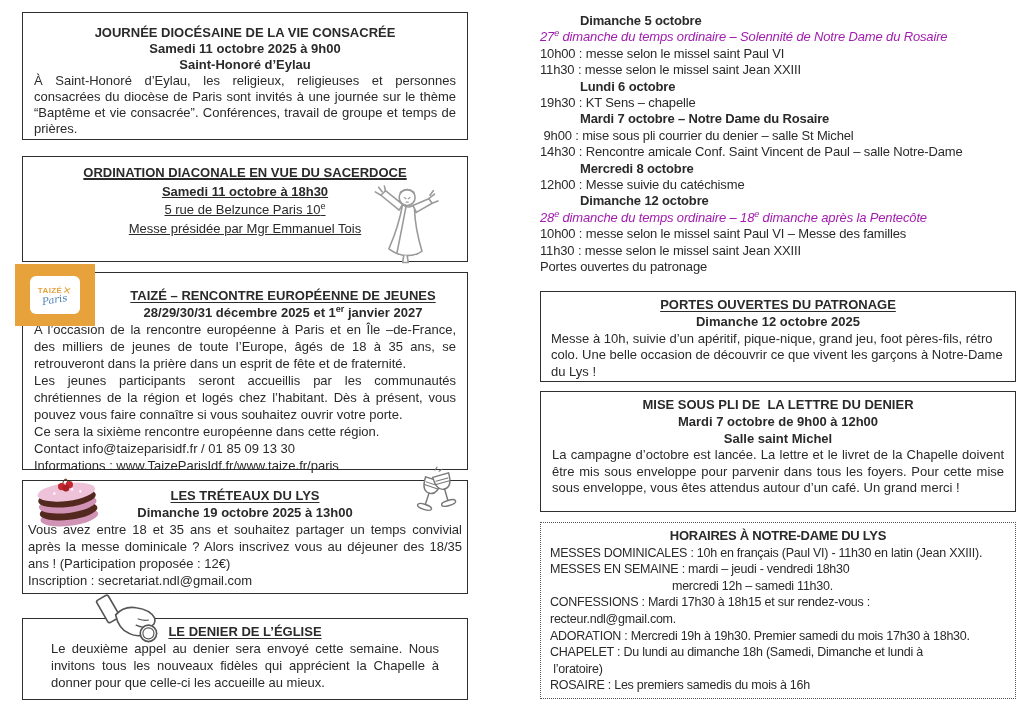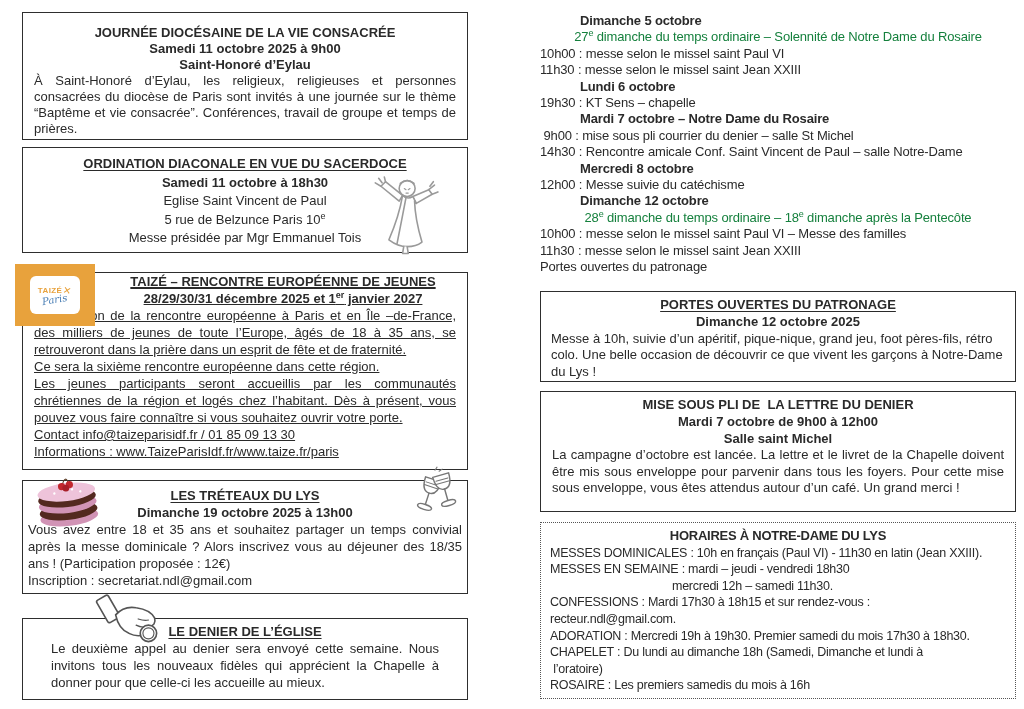--- a/index.html
+++ b/index.html
@@ -18,21 +18,21 @@
   .pre{white-space:pre-wrap;}
   
   .l-line{font-size:13px;line-height:16px;}
   .l-line17{font-size:13px;line-height:17px;}
   .l-line18{font-size:13px;line-height:18.5px;}
   .just{text-align:justify;}
   sup{font-size:9px;line-height:0;}
   
   .sch{font-size:13px;line-height:16.4px;letter-spacing:-0.15px;white-space:pre-wrap;}
   .sch-b{font-weight:bold;padding-left:40px;}
-  .sch-i{color:#15803d;text-align:center;}
+  .sch-i{font-style:italic;color:#a21caf;}
   
   .r-line{font-size:13px;line-height:16.8px;}
   .hor-line{font-size:12.5px;line-height:16.6px;letter-spacing:-0.25px;white-space:pre-wrap;}
   .indent{padding-left:122px;}
   
   .taize-logo{position:absolute;left:-8px;top:-9px;width:80px;height:62px;
     display:flex;align-items:center;justify-content:center;}
   .taize-inner{width:50px;height:38px;background:#fff;border-radius:6px;
     display:flex;flex-direction:column;align-items:center;justify-content:center;}
   .taize-word{font-weight:bold;font-size:8px;letter-spacing:.4px;display:flex;align-items:center;gap:1px;}
@@ -48,57 +48,56 @@
 </head>
 <body>
 
 <div class="box lcol" style="top:12px;height:128px;padding:12px 11px 0;">
   <div class="l-line center b">JOURNÉE DIOCÉSAINE DE LA VIE CONSACRÉE</div>
   <div class="l-line center b">Samedi 11 octobre 2025 à 9h00</div>
   <div class="l-line center b">Saint-Honoré d’Eylau</div>
   <div class="l-line just">À Saint-Honoré d’Eylau, les religieux, religieuses et personnes consacrées du diocèse de Paris sont invités à une journée sur le thème “Baptême et vie consacrée”. Conférences, travail de groupe et temps de prières.</div>
 </div>
 
-<div class="box lcol" style="top:147px;height:106px;padding:7px 11px 12px;">
+<div class="box lcol" style="top:156px;height:106px;padding:7px 11px 12px;text-decoration:underline;">
   <div class="l-line18 center b u">ORDINATION DIACONALE EN VUE DU SACERDOCE</div>
   <div class="l-line18 center b">Samedi 11 octobre à 18h30</div>
-  <div class="l-line18 center">Eglise Saint Vincent de Paul</div>
   <div class="l-line18 center"><span>5 rue de Belzunce Paris 10</span><sup>e</sup></div>
   <div class="l-line18 center">Messe présidée par Mgr Emmanuel Tois</div>
   <svg class="priest-icon" viewBox="0 0 64 72">
     <g fill="#ffffff" stroke="#9a9a9a" stroke-width="1.4" stroke-linecap="round" stroke-linejoin="round">
       <path d="M26 22 L10 9 L14 5 L29 17 Z"></path>
       <path d="M10 9 L5 6 M11 6 L8 2 M14 5 L13 1" fill="none"></path>
       <path d="M38 18 L52 12 L55 16 L41 24 Z"></path>
       <path d="M52 12 L57 8 M55 16 L60 14 M53 9 l3 -4" fill="none"></path>
       <circle cx="33" cy="11" r="7"></circle>
       <path d="M27 6.5 q6 -5 12 0" fill="none"></path>
       <path d="M30.5 11 l1.5 1 M35.5 11 l-1.5 1 M32 15 h2" fill="none" stroke-width="1"></path>
       <path d="M29 17 Q26 35 17 56 Q25 62 33 62 Q41 62 46 58 Q40 38 39.5 22 L41 24 38 18 Q33 21 29 17 Z"></path>
       <path d="M32 19 Q28 40 24 60" fill="none"></path>
       <path d="M30 62 l-1 6 h5 l-1 -6"></path>
     </g>
   </svg>
 </div>
 
-<div class="box lcol" style="top:272px;height:198px;padding:0 11px 0;text-decoration:underline;">
+<div class="box lcol" style="top:272px;height:198px;padding:14px 11px 0;">
   <div class="taize-logo" style="background:#E8A23C;">
     <div class="taize-inner">
       <div class="taize-word" style="color:#E8A23C;">
           <span>TAIZÉ</span>
           <span class="taize-x">✕</span>
         </div>
       <div class="taize-paris" style="color:#4a7fb5;">Paris</div>
     </div>
   </div>
   <div class="l-line17 center b u ttl-offset">TAIZÉ – RENCONTRE EUROPÉENNE DE JEUNES</div>
   <div class="l-line17 center b ttl-offset"><span>28/29/30/31 décembre 2025 et 1</span><sup>er</sup><span> janvier 2027</span></div>
   <div class="l-line17 just">A l’occasion de la rencontre européenne à Paris et en Île –de-France, des milliers de jeunes de toute l’Europe, âgés de 18 à 35 ans, se retrouveront dans la prière dans un esprit de fête et de fraternité.</div>
+  <div class="l-line17 just">Les jeunes participants seront accueillis par les communautés chrétiennes de la région et logés chez l’habitant. Dès à présent, vous pouvez vous faire connaître si vous souhaitez ouvrir votre porte.</div>
   <div class="l-line17">Ce sera la sixième rencontre européenne dans cette région.</div>
-  <div class="l-line17 just">Les jeunes participants seront accueillis par les communautés chrétiennes de la région et logés chez l’habitant. Dès à présent, vous pouvez vous faire connaître si vous souhaitez ouvrir votre porte.</div>
   <div class="l-line17">Contact info@taizeparisidf.fr / 01 85 09 13 30</div>
   <div class="l-line17">Informations : www.TaizeParisIdf.fr/www.taize.fr/paris</div>
 </div>
 
 <div class="box lcol" style="top:480px;height:114px;padding:6px 5px 0;">
   <svg class="cake-icon" viewBox="0 0 80 66">
     <g transform="rotate(-7 40 33)">
       <ellipse cx="40" cy="52" rx="29" ry="9" fill="#d193b5"></ellipse>
       <ellipse cx="40" cy="46" rx="29" ry="9" fill="#53291f"></ellipse>
       <ellipse cx="40" cy="39" rx="29" ry="9" fill="#d193b5"></ellipse>

